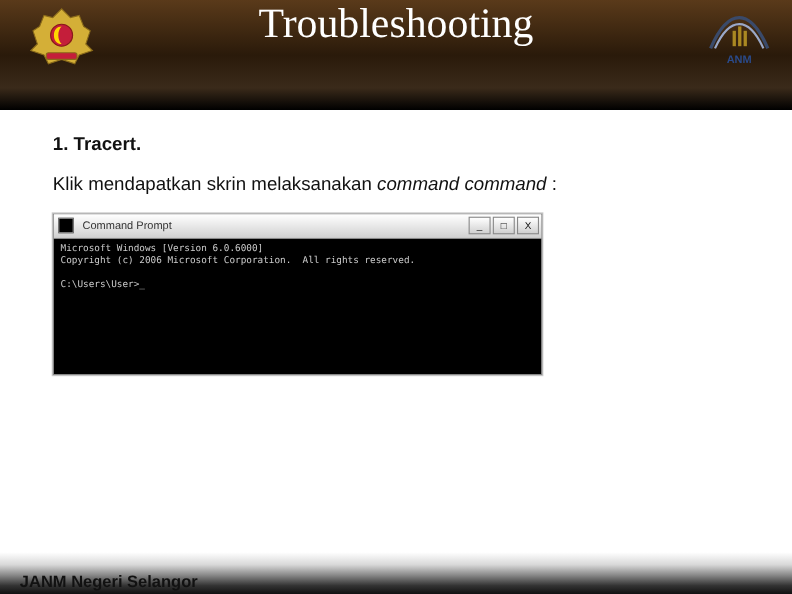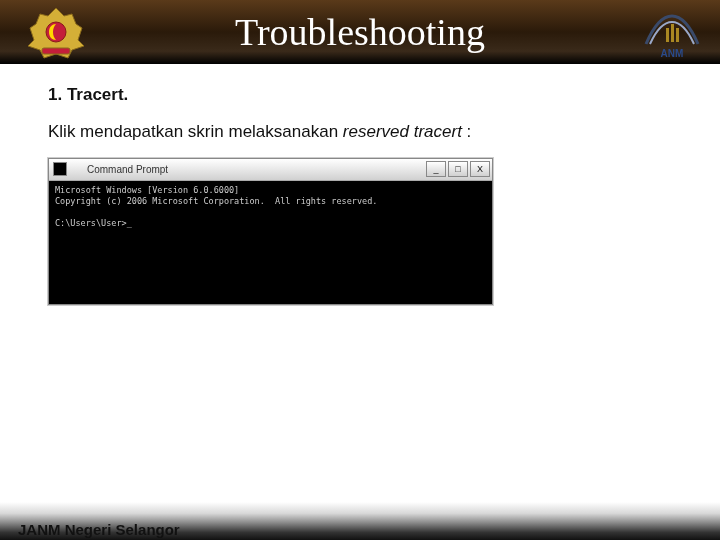--- a/index.html
+++ b/index.html
@@ -5,25 +5,24 @@
   * { margin: 0; padding: 0; box-sizing: border-box; }
   body {
     font-family: Arial, sans-serif;
     width: 720px;
     height: 540px;
     background: #fff;
     position: relative;
     overflow: hidden;
   }
   .header {
-    height: 64px;
+    height: 100px;
     background: linear-gradient(to bottom, #5a3a1a 0%, #2a1a0a 50%, #3a2a1a 80%, #000 100%);
     position: relative;
     display: flex;
-    align-items: center;
   }
   .crest {
     position: absolute;
     left: 20px;
     top: 6px;
     width: 72px;
     height: 56px;
   }
   .title {
     color: #fff;
@@ -69,21 +68,21 @@
   .cmd-titlebar {
     height: 22px;
     background: linear-gradient(to bottom, #fff 0%, #e8e8e8 50%, #d0d0d0 100%);
     border-bottom: 1px solid #aaa;
     display: flex;
     align-items: center;
     justify-content: space-between;
     padding: 0 2px 0 4px;
     font-size: 10px;
   }
-  .cmd-title-left { display: flex; align-items: center; gap: 20px; }
+  .cmd-title-left { display: flex; align-items: center; gap: 8px; }
   .cmd-icon {
     width: 14px; height: 14px;
     background: #000;
     border: 1px solid #888;
     display: inline-block;
   }
   .cmd-title-text { color: #333; font-size: 10px; }
   .cmd-btns { display: flex; gap: 2px; }
   .cmd-btn {
     width: 20px; height: 16px;
@@ -147,21 +146,21 @@
       <rect x="27" y="16" width="3" height="18" fill="#aa8822"></rect>
       <rect x="32" y="20" width="3" height="14" fill="#aa8822"></rect>
     </svg>
     <div class="anm-text">ANM</div>
   </div>
 </div>
 
 <div class="content">
   <div class="subtitle">1. Tracert.</div>
   <div class="para">
-    <span>Klik mendapatkan skrin melaksanakan  </span><span class="italic">reserved tracert</span><span> :</span>
+    <span>Klik mendapatkan skrin melaksanakan  </span><span class="italic">command command</span><span> :</span>
   </div>
 
   <div class="cmd-window">
     <div class="cmd-titlebar">
       <div class="cmd-title-left">
         <span class="cmd-icon"></span>
         <span class="cmd-title-text">Command Prompt</span>
       </div>
       <div class="cmd-btns">
         <div class="cmd-btn">_</div>

